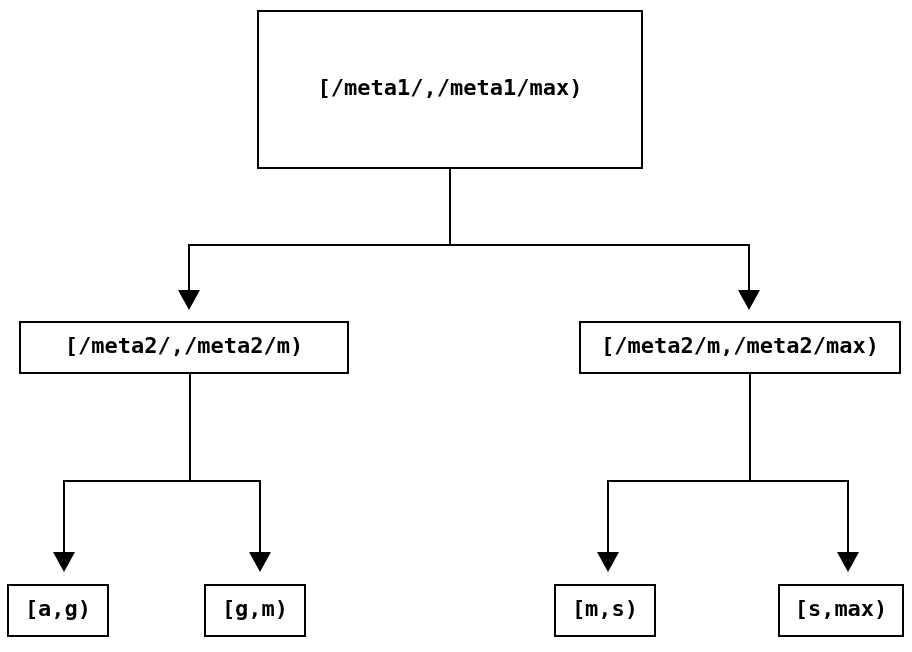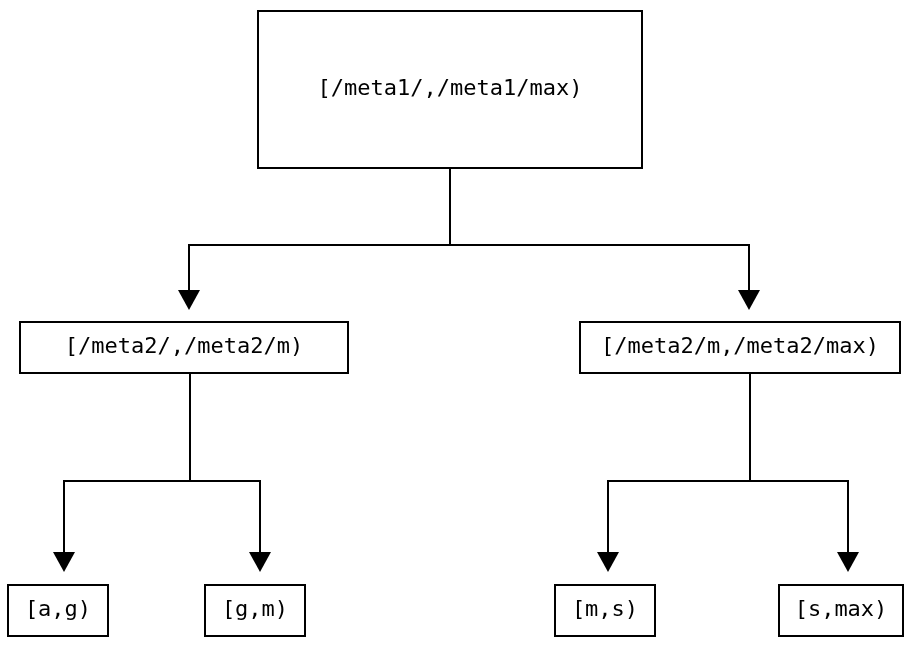--- a/index.html
+++ b/index.html
@@ -12,20 +12,21 @@
     width: 912px;
     height: 652px;
     overflow: hidden;
     font-family: "DejaVu Sans Mono", "Liberation Mono", monospace;
   }
   #diagram-root {
     position: relative;
     width: 764px;
     height: 652px;
     background: #ffffff;
+    font-weight: bold;
   }
   svg.tree-canvas {
     display: block;
     width: 912px;
     height: 652px;
   }
   .node-box {
     fill: #ffffff;
     stroke: #000000;
     stroke-width: 2;

